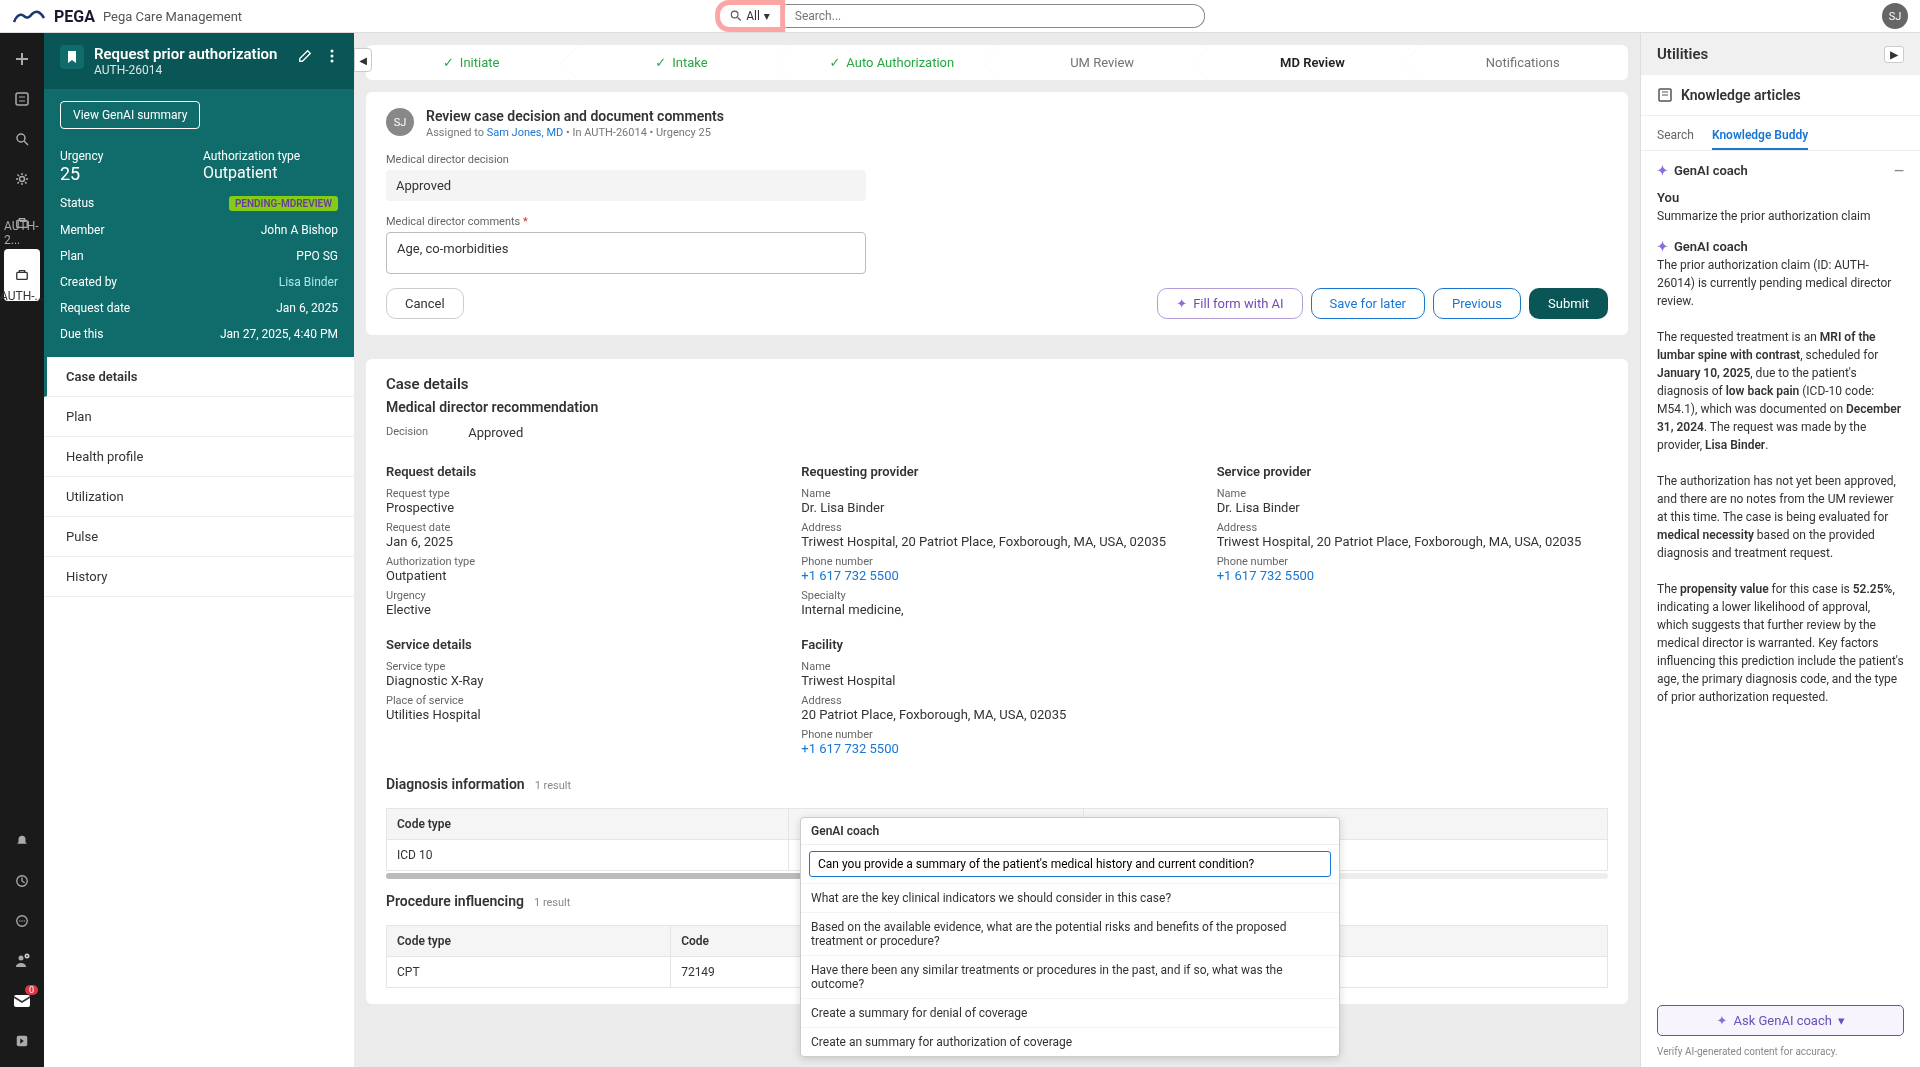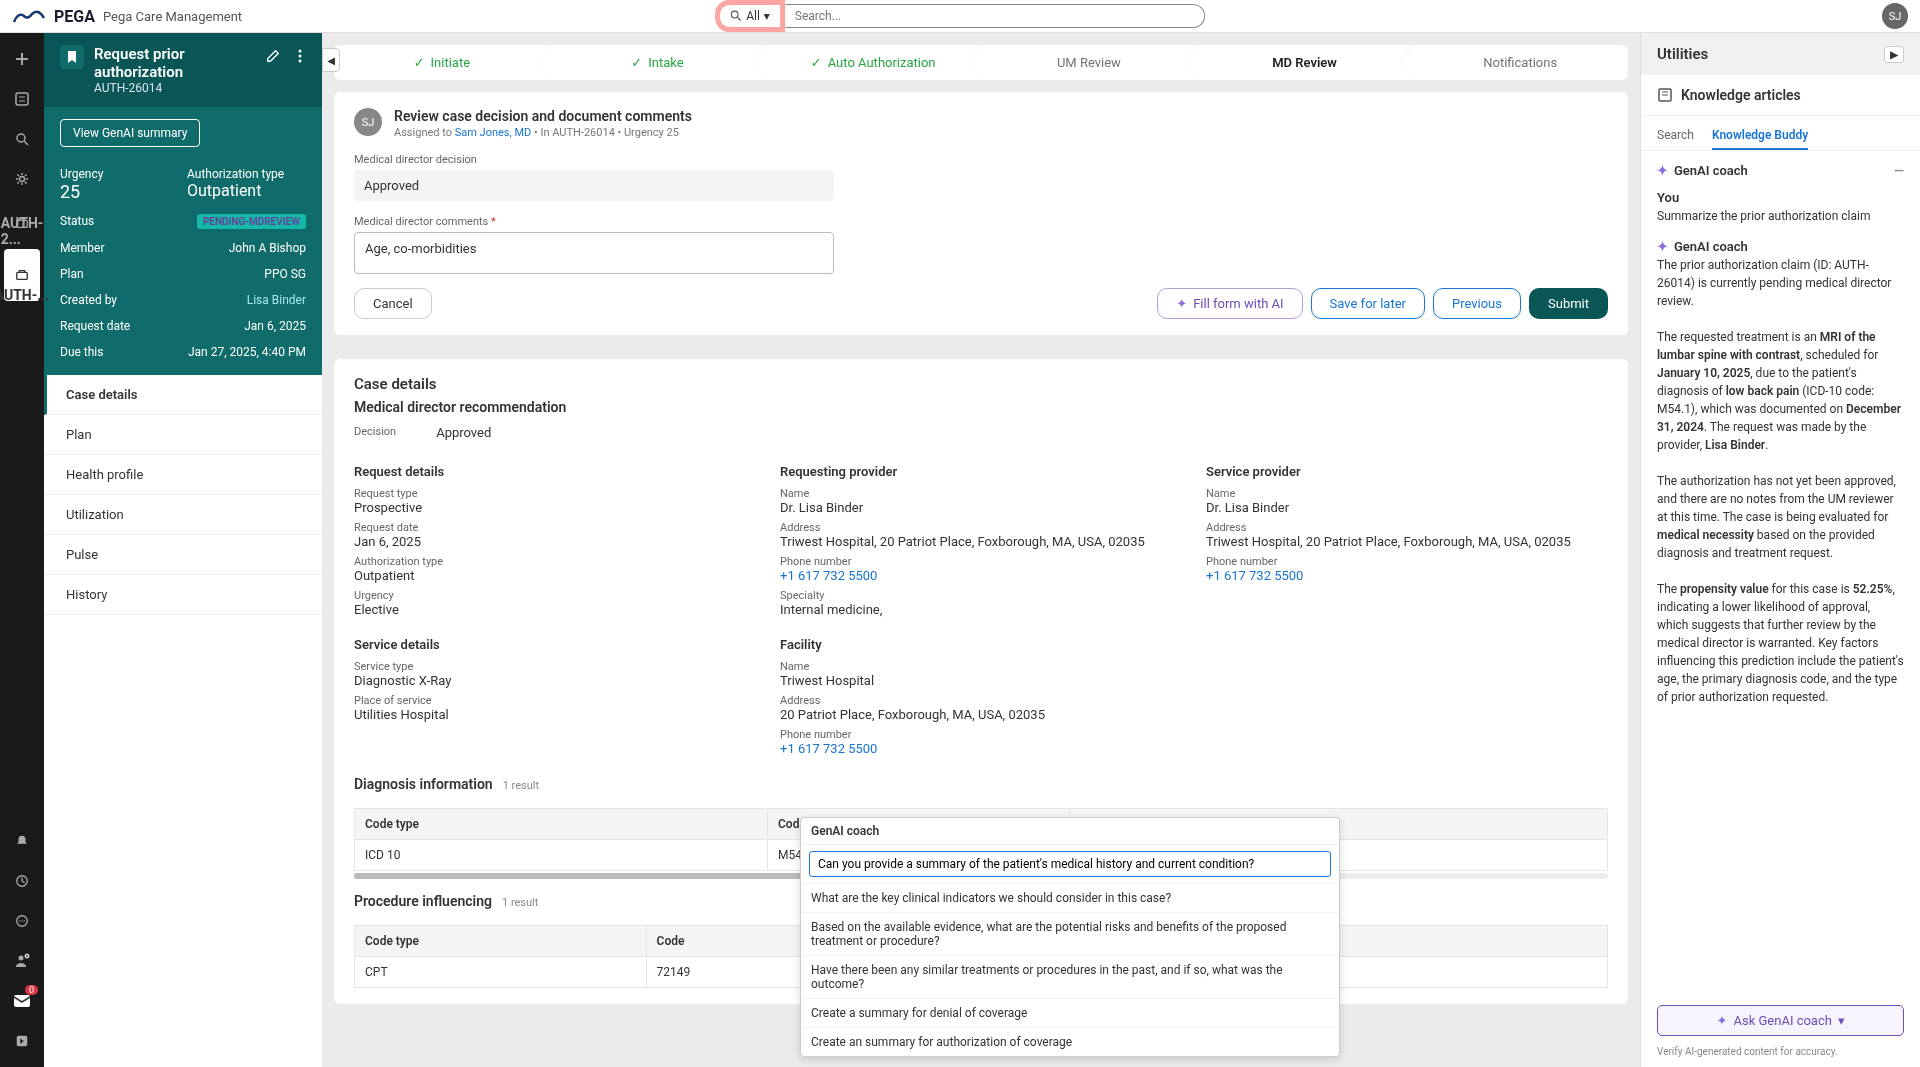--- a/index.html
+++ b/index.html
@@ -15,35 +15,35 @@
     .search-input { border: 1px solid #888; border-left: none; border-radius: 0 14px 14px 0; padding: 4px 10px; width: 420px; font-size: 12px; }
     .avatar { width: 26px; height: 26px; border-radius: 50%; background: #666; color: #fff; display: flex; align-items: center; justify-content: center; font-size: 11px; margin-left: auto; }
     
     
     .layout { display: flex; height: calc(100vh - 33px); }
     
     
     .rail { width: 44px; background: #1a1a1a; color: #aaa; display: flex; flex-direction: column; align-items: center; padding-top: 8px; }
     .rail-btn { width: 36px; height: 36px; display: flex; align-items: center; justify-content: center; margin-bottom: 4px; cursor: pointer; border-radius: 4px; position: relative; }
     .rail-btn.active { background: #fff; color: #333; }
-    .rail-btn .mini-label { font-size: 14px; position: absolute; bottom: -2px; font-weight: bold; }
+    .rail-btn .mini-label { font-size: 12px; position: absolute; bottom: -2px; }
     .rail-spacer { flex: 1; }
     .rail-badge { position: absolute; top: 2px; right: 2px; background: #dc3545; color: #fff; font-size: 9px; border-radius: 8px; padding: 0 4px; }
     
     
-    .sidebar { width: 278px; background: #106b6b; color: #fff; display: flex; flex-direction: column; }
+    .sidebar { width: 310px; background: #106b6b; color: #fff; display: flex; flex-direction: column; }
     .case-header { background: #0a5555; padding: 12px 16px; display: flex; align-items: flex-start; gap: 10px; }
     .bookmark-icon { width: 24px; height: 24px; background: #106b6b; border-radius: 4px; display: flex; align-items: center; justify-content: center; }
     .case-title { font-size: 15px; font-weight: 600; flex: 1; }
     .case-id { font-size: 12px; font-weight: normal; opacity: 0.85; }
     .icon-btn { cursor: pointer; padding: 4px; }
     .view-summary-btn { margin: 12px 16px; border: 1px solid #fff; background: transparent; color: #fff; padding: 6px 12px; border-radius: 4px; font-size: 12px; cursor: pointer; width: fit-content; }
     .meta-grid { padding: 8px 16px 16px; display: grid; grid-template-columns: 1fr 1fr; gap: 12px 8px; font-size: 12px; }
     .meta-full { grid-column: 1 / -1; display: flex; justify-content: space-between; }
-    .status-pill { background: #14b8a6; color: #6a3d9a; font-size: 10px; padding: 2px 6px; border-radius: 3px; font-weight: 600; }
+    .status-pill { background: #84cc16; color: #6a3d9a; font-size: 10px; padding: 2px 6px; border-radius: 3px; font-weight: 600; }
     .link-text { color: #a8e8e8; }
     .side-nav { background: #fff; flex: 1; }
     .side-nav-item { padding: 12px 22px; color: #333; cursor: pointer; font-size: 13px; border-bottom: 1px solid #eee; }
     .side-nav-item.active { font-weight: 600; border-left: 3px solid #106b6b; padding-left: 19px; }
     
     
     .main { flex: 1; display: flex; flex-direction: column; background: #ebebeb; overflow-y: auto; position: relative; }
     .collapse-btn { position: absolute; left: 0; top: 15px; background: #fff; border: 1px solid #ccc; width: 18px; height: 24px; display: flex; align-items: center; justify-content: center; border-radius: 0 4px 4px 0; cursor: pointer; z-index: 5; font-size: 10px; }
     .stages { display: flex; background: #fff; margin: 12px 12px 0; border-radius: 6px; overflow: hidden; }
     .stage { flex: 1; padding: 10px 8px; text-align: center; font-size: 13px; position: relative; color: #737373; display: flex; align-items: center; justify-content: center; gap: 6px; }

